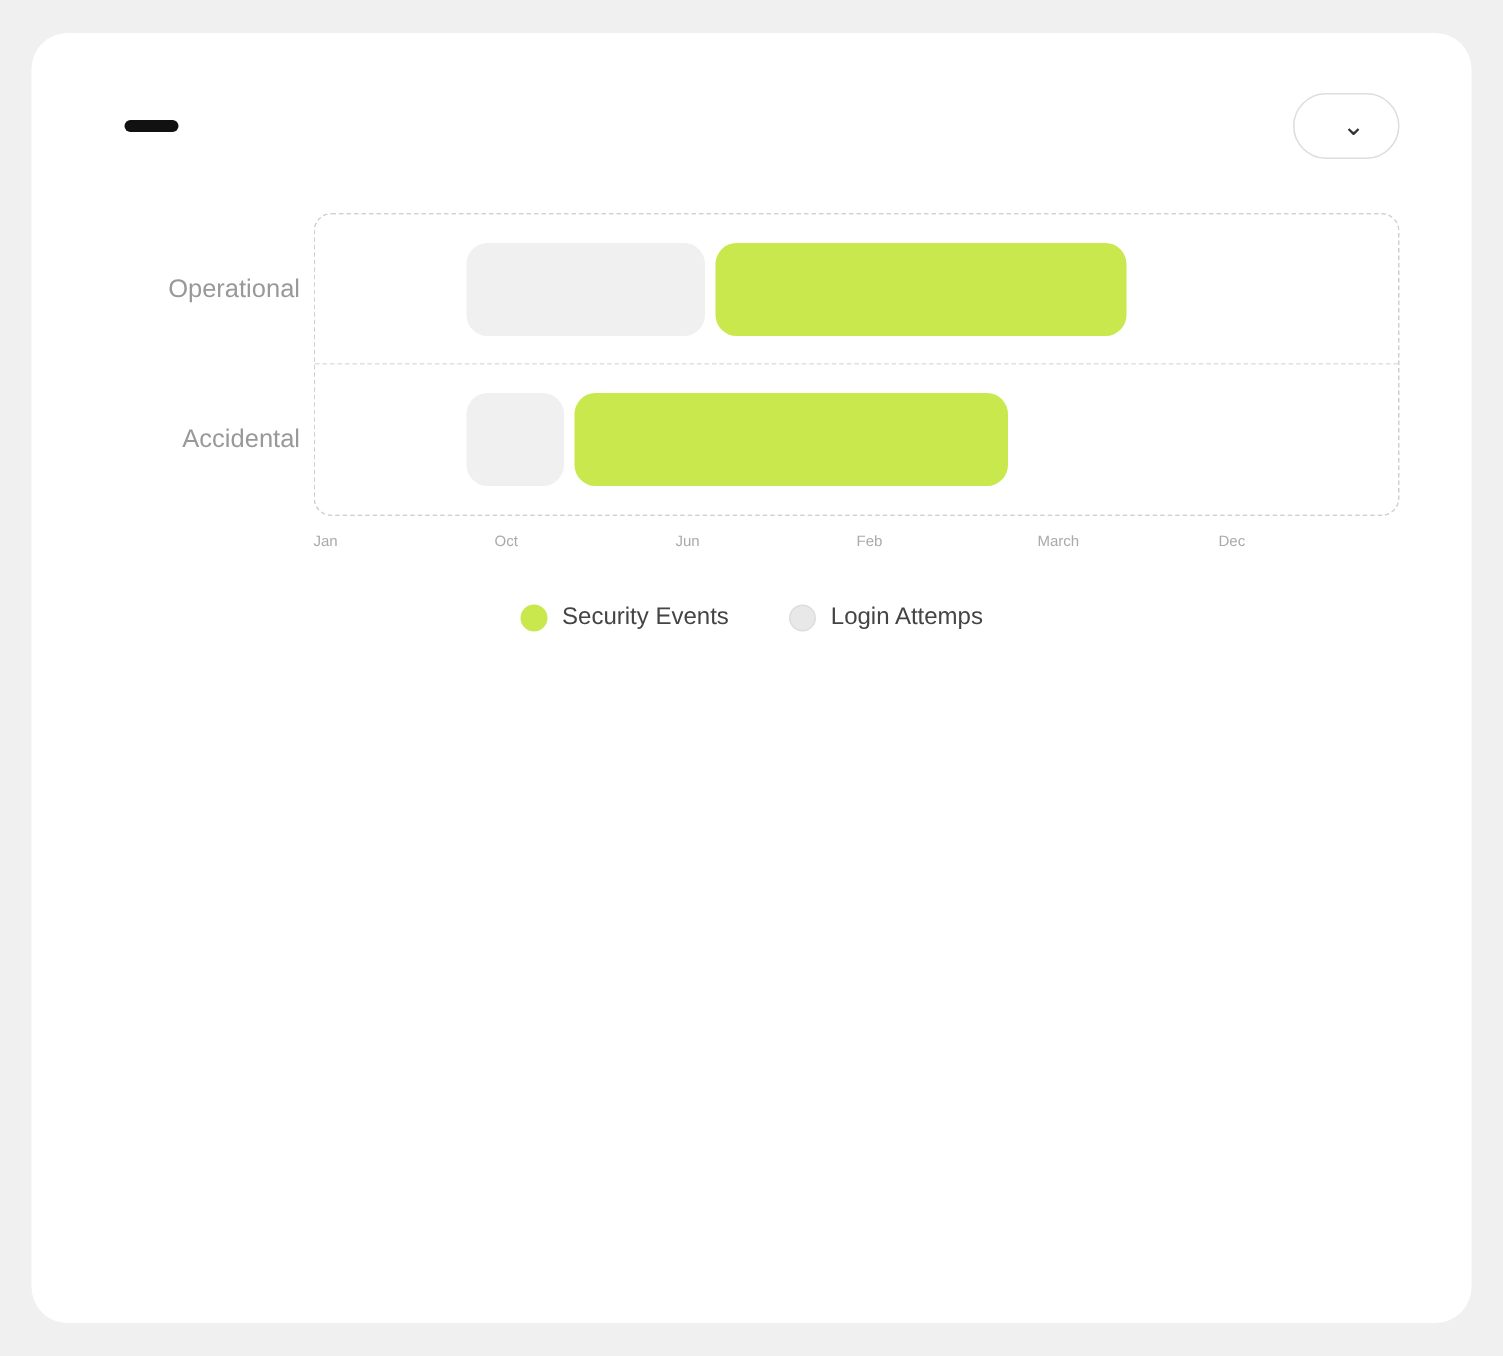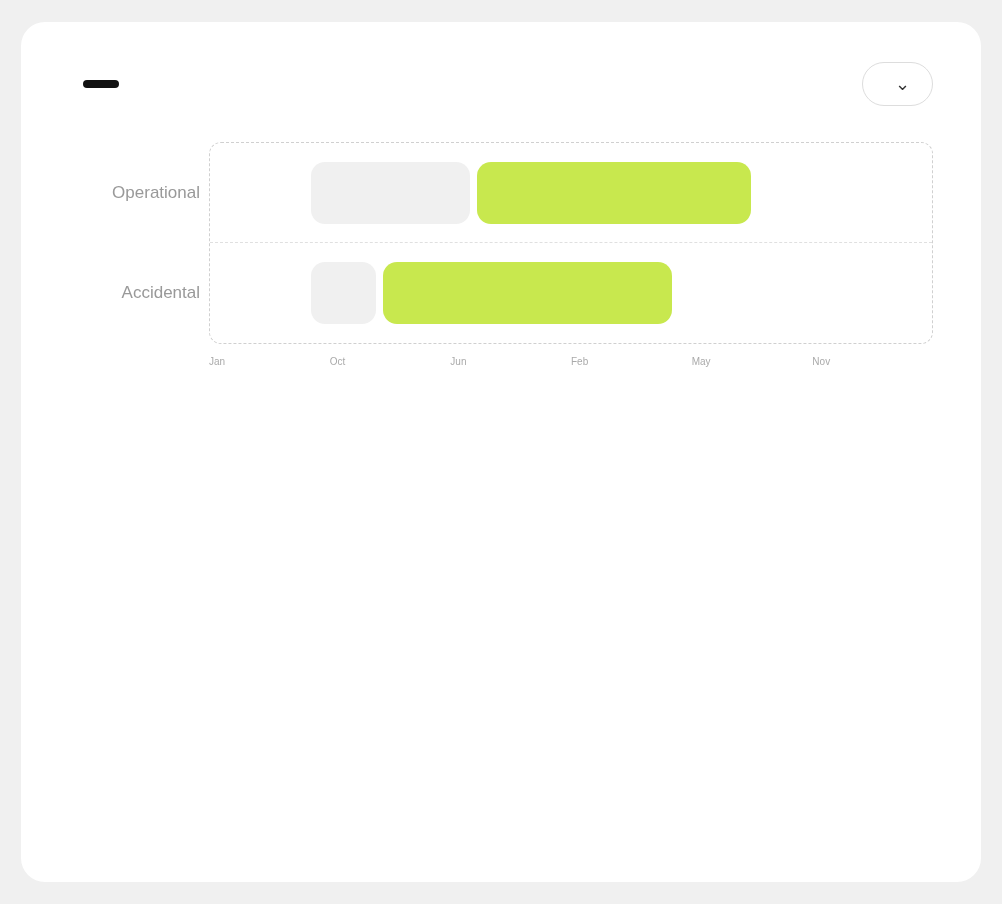--- a/index.html
+++ b/index.html
@@ -174,19 +174,29 @@
           <span class="row-label">Accidental</span>
           <div class="bar bar-gray" style="left: 14%; width: 9%; top: 50%; transform: translateY(-50%);"></div>
           <div class="bar bar-green" style="left: 24%; width: 40%; top: 50%; transform: translateY(-50%);"></div>
         </div>
       </div>
     <div class="x-axis" id="x-axis">
     <span class="x-label">Jan</span>
         <span class="x-label">Oct</span>
         <span class="x-label">Jun</span>
         <span class="x-label">Feb</span>
-        <span class="x-label">May</span>
-        <span class="x-label">Nov</span>
+        <span class="x-label">March</span>
+        <span class="x-label">Dec</span>
       </div>
   </div>
 
+  <div class="legend" id="legend">
+  <div class="legend-item">
+        <span class="legend-dot legend-dot-green"></span>
+        <span>Security Events</span>
+      </div>
+      <div class="legend-item">
+        <span class="legend-dot legend-dot-gray"></span>
+        <span>Login Attemps</span>
+      </div>
+    </div>
 
 </div>
 
 </body></html>

